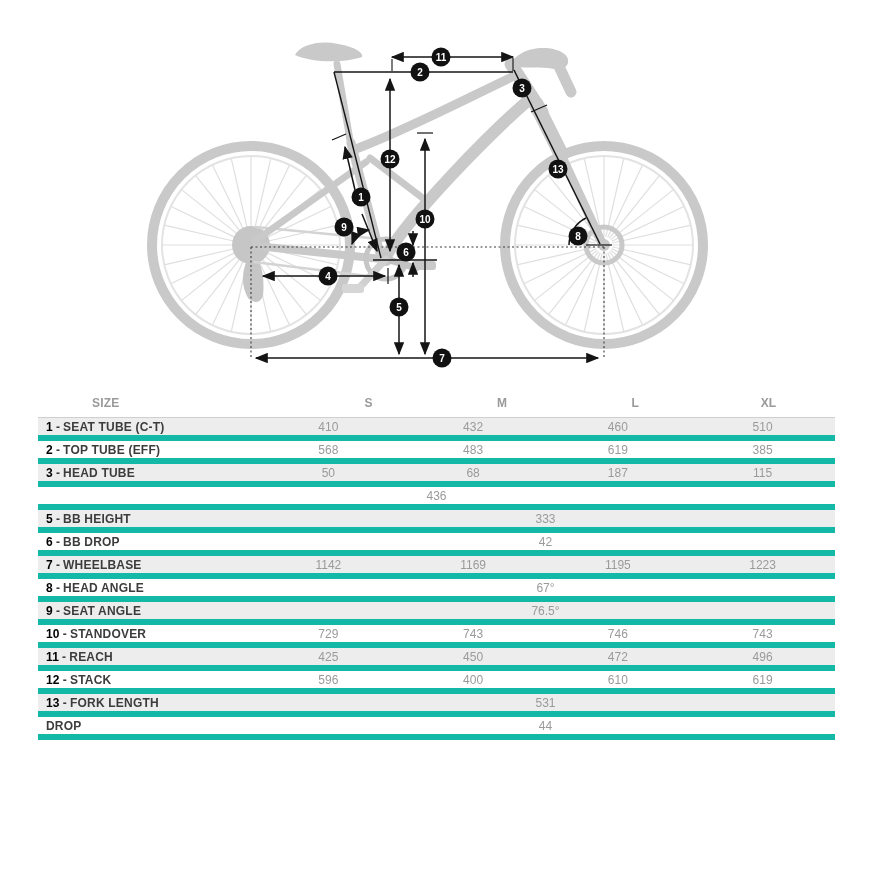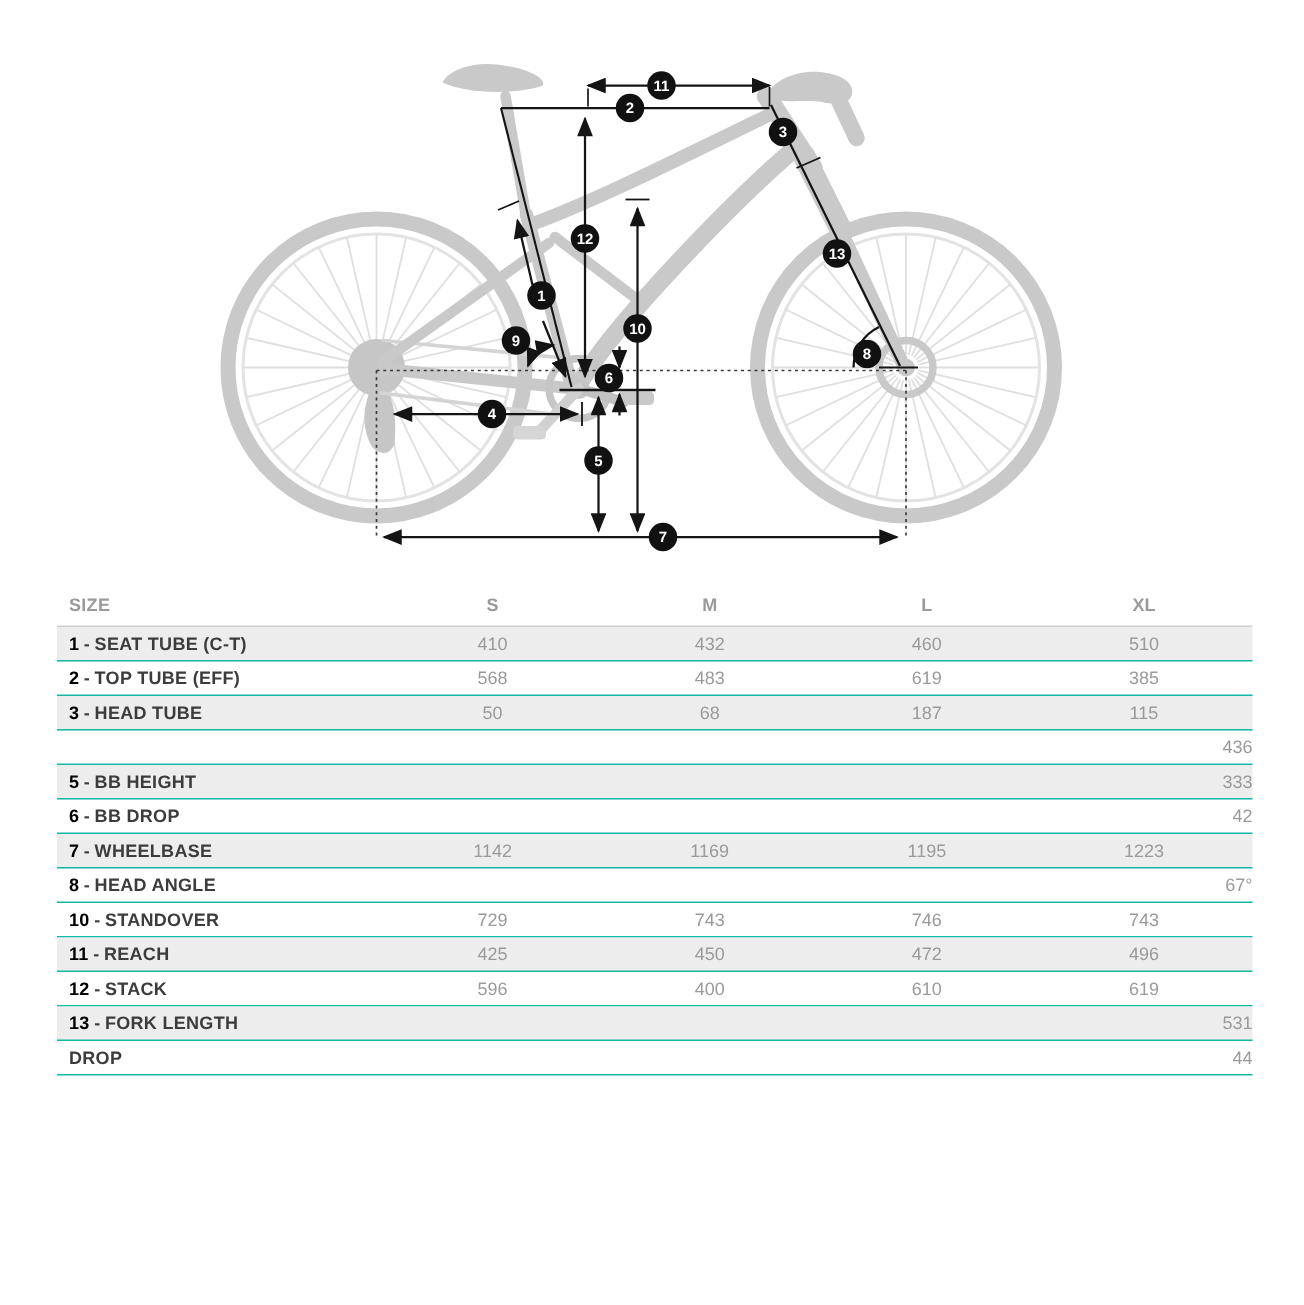--- a/index.html
+++ b/index.html
@@ -1,30 +1,30 @@
 <!DOCTYPE html>
 <html><head>
 <meta charset="utf-8">
 <style>
   html,body{margin:0;padding:0;background:#fff;}
   body{width:869px;height:870px;font-family:"Liberation Sans",sans-serif;-webkit-font-smoothing:antialiased;}
   .diagram-wrap{position:relative;width:869px;height:384px;}
   svg{display:block;}
 
   .geo-table{margin:4px 0 0 38px;width:797px;}
-  .trow{display:flex;align-items:center;height:23px;border-bottom:1px solid #14b8a6;box-sizing:border-box;}
+  .trow{display:flex;align-items:center;height:23px;border-bottom:6px solid #14b8a6;box-sizing:border-box;}
   .trow.header{border-bottom:1px solid #cfcfcf;height:30px;}
   .trow.alt{background:#ededed;}
   .cell{box-sizing:border-box;}
   .cell.label{width:218px;padding-left:8px;font-size:12px;font-weight:bold;color:#3c3c3c;letter-spacing:.2px;white-space:nowrap;}
   .cell.label .num{color:#000;}
   .cell.label .sep{margin:0 3px;color:#3c3c3c;}
   .cell.val{flex:1;text-align:center;font-size:12px;color:#9a9a9a;}
-  .cell.spanval{flex:4;text-align:right;font-size:12px;color:#9a9a9a;}
-  .trow.header .cell.label{color:#9a9a9a;font-size:12px;}
+  .cell.spanval{flex:4;text-align:center;font-size:12px;color:#9a9a9a;}
+  .trow.header .cell.label{color:#9a9a9a;font-size:12px;margin-left:46px;}
   .trow.header .cell.val{font-weight:bold;color:#9a9a9a;}
 </style>
 </head>
 <body>
 
 <div class="diagram-wrap">
 <svg width="869" height="384" viewBox="0 0 869 384">
   <defs>
     <marker id="ah" viewBox="0 0 10 8" refX="9" refY="4" markerWidth="9" markerHeight="7" orient="auto-start-reverse">
       <path d="M0,0 L10,4 L0,8 z" fill="#141414"></path>
@@ -277,20 +277,24 @@
     <div class="cell val">1169</div>
     <div class="cell val">1195</div>
     <div class="cell val">1223</div>
   </div>
 
   <div class="trow">
     <div class="cell label"><span class="num">8</span><span class="sep">-</span><span>HEAD ANGLE</span></div>
     <div class="cell spanval">67°</div>
   </div>
 
+  <div class="trow alt">
+    <div class="cell label"><span class="num">9</span><span class="sep">-</span><span>SEAT ANGLE</span></div>
+    <div class="cell spanval">76.5°</div>
+  </div>
 
   <div class="trow">
     <div class="cell label"><span class="num">10</span><span class="sep">-</span><span>STANDOVER</span></div>
     <div class="cell val">729</div>
     <div class="cell val">743</div>
     <div class="cell val">746</div>
     <div class="cell val">743</div>
   </div>
 
   <div class="trow alt">

